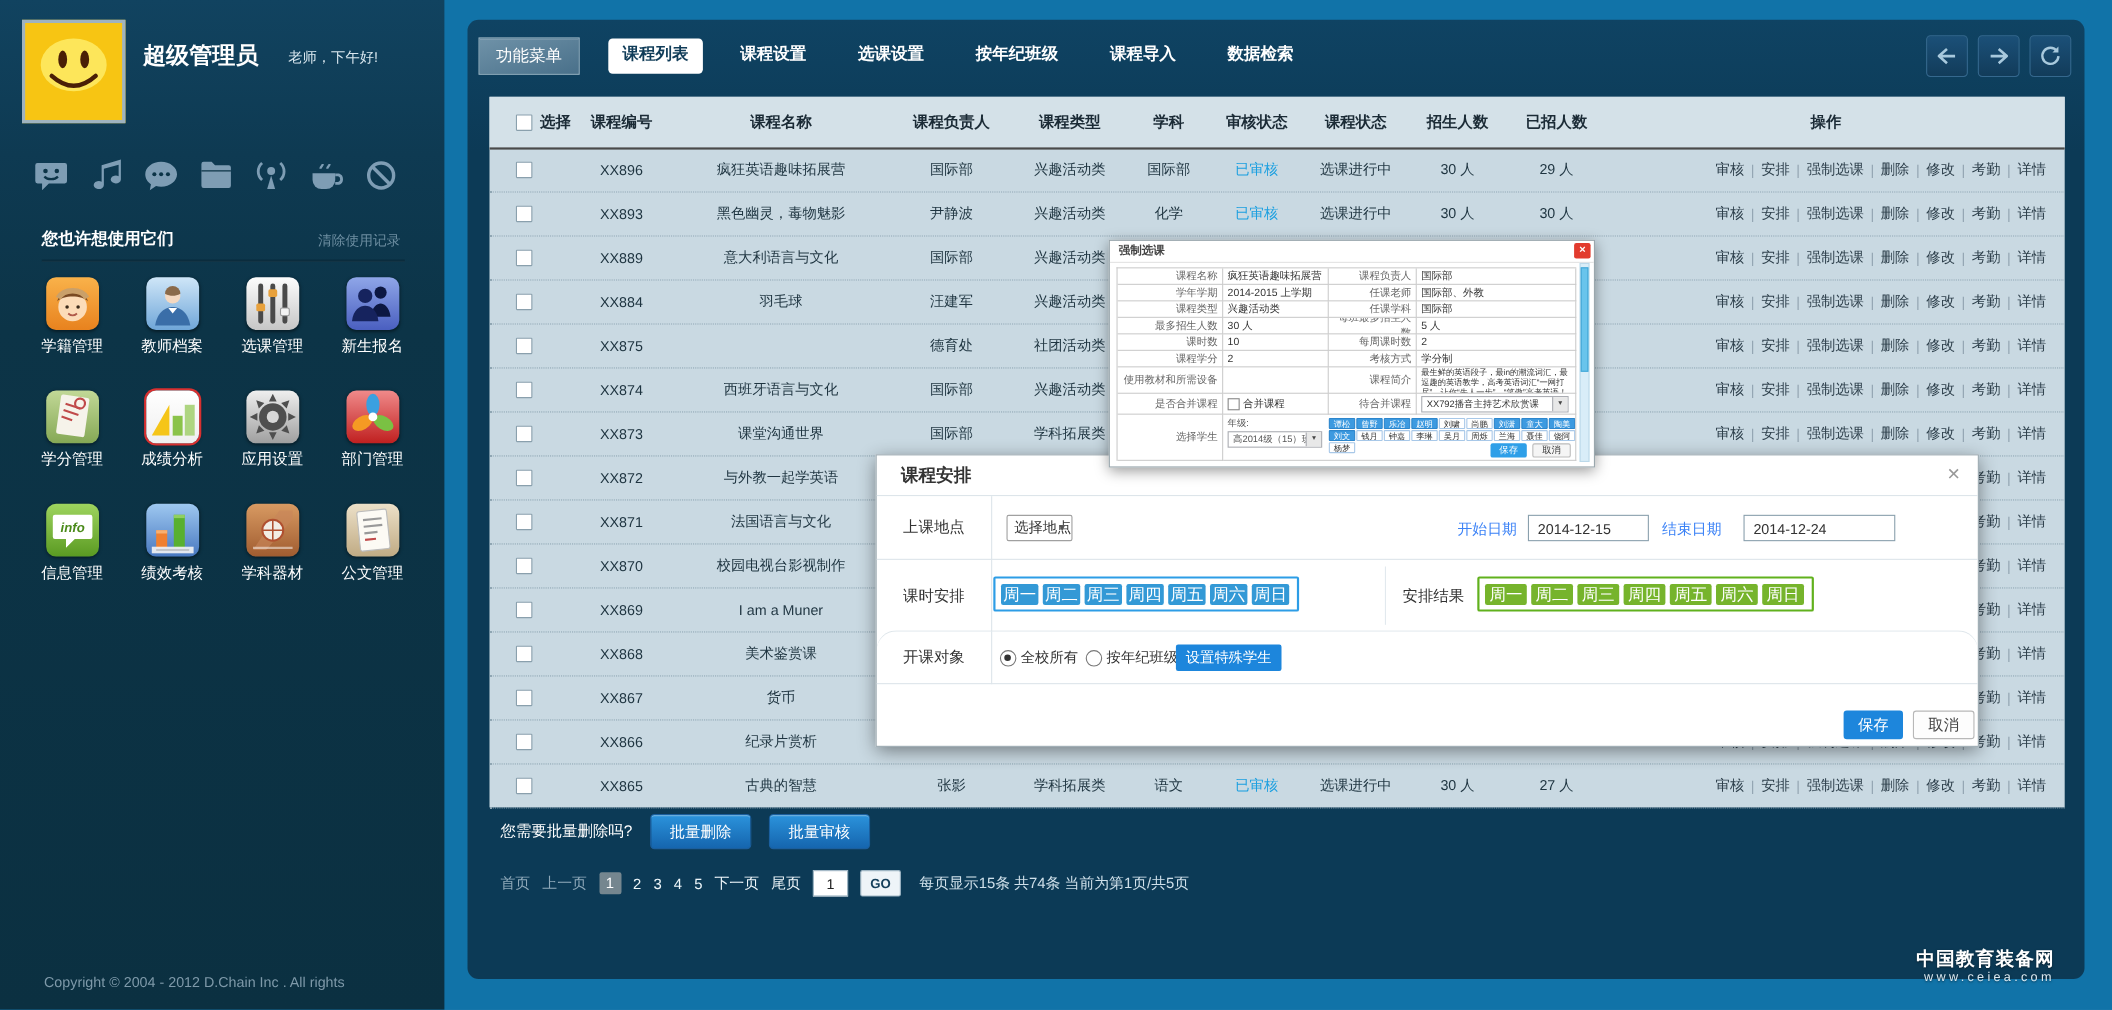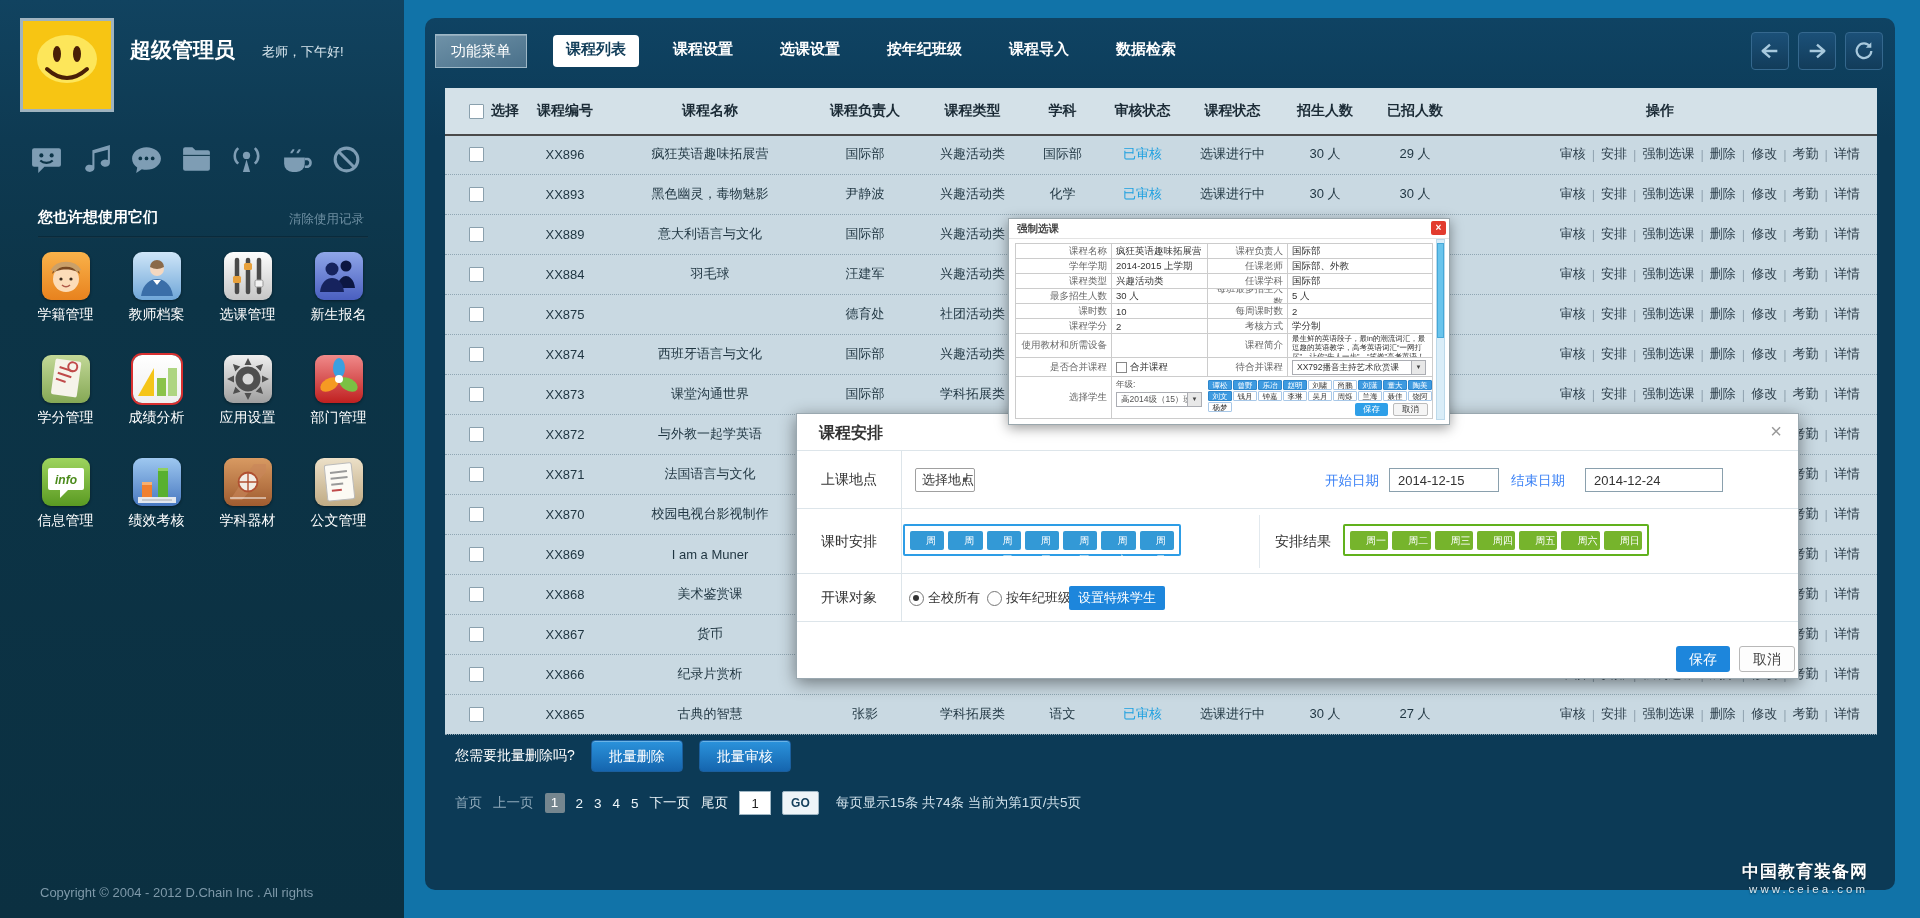--- a/index.html
+++ b/index.html
@@ -91,21 +91,21 @@
     display:flex;align-items:center;justify-content:center;font-size:14px;color:#333;}
   .arr-select{position:absolute;left:118px;top:17px;width:60px;height:24px;border:1px solid #a0a0a0;border-radius:2px;background:#fff;
     font-size:13px;color:#333;line-height:22px;padding-left:6px;box-sizing:border-box;cursor:pointer;font-family:Liberation Serif, serif;}
   .arr-select .sel-arrow{position:absolute;right:4px;top:0;font-size:9px;color:#555;line-height:22px;}
   .arr-lbl{position:absolute;top:17px;line-height:26px;font-size:13.5px;color:#3b82f6;}
   .arr-input{position:absolute;top:17px;height:24px;border:1px solid #8aa0ad;background:#fff;font-size:13px;color:#333;
     padding-left:8px;box-sizing:border-box;font-family:inherit;}
   .day-box{position:absolute;top:15px;height:32px;display:flex;align-items:center;gap:4px;padding:0 5px;box-sizing:border-box;border-radius:2px;}
   .day-box.blue{left:106px;width:278px;border:2px solid #2d9de6;}
   .day-box.green{left:546px;width:306px;border:2px solid #61b11d;}
-  .day-tag{height:19px;line-height:19px;color:#fff;font-size:10px;border-radius:2px;cursor:pointer;padding-left:16px;}
+  .day-tag{height:19px;line-height:19px;text-align:center;color:#fff;font-size:15px;border-radius:2px;cursor:pointer;}
   .blue .day-tag{width:34px;background:#3399d6;}
   .green .day-tag{width:38px;background:#76b42c;}
   .arr-vdiv{position:absolute;left:462px;top:6px;bottom:6px;width:1px;background:#e2e9ee;}
   .result-lbl{position:absolute;left:478px;top:0;height:100%;display:flex;align-items:center;font-size:14px;color:#333;}
   .radio{position:absolute;top:17px;width:13px;height:13px;border:1px solid #777;border-radius:50%;background:#fff;cursor:pointer;}
   .radio.on::after{content:'';position:absolute;left:3px;top:3px;width:6px;height:6px;background:#333;border-radius:50%;}
   .radio-lbl{position:absolute;top:15px;font-size:13px;color:#333;}
   .special-btn{position:absolute;left:272px;top:12px;width:96px;height:24px;line-height:24px;text-align:center;
     background:#1d86dc;color:#fff;font-size:13px;border-radius:2px;cursor:pointer;}
   .arr-save{position:absolute;left:879px;top:24px;width:54px;height:26px;line-height:26px;text-align:center;
@@ -890,21 +890,21 @@
         <span class="day-tag">周一</span>
         <span class="day-tag">周二</span>
         <span class="day-tag">周三</span>
         <span class="day-tag">周四</span>
         <span class="day-tag">周五</span>
         <span class="day-tag">周六</span>
         <span class="day-tag">周日</span>
       </div>
   </div>
 
-  <div class="arr-row" style="top:159px;height:48px;">
+  <div class="arr-row" style="top:159px;height:48px;border-radius:18px;">
     <div class="arr-label">开课对象</div>
     <span class="radio on" style="left:112px;"></span>
     <span class="radio-lbl" style="left:131px;">全校所有</span>
     <span class="radio" style="left:190px;"></span>
     <span class="radio-lbl" style="left:209px;">按年纪班级</span>
     <span class="special-btn">设置特殊学生</span>
   </div>
 
   <div class="arr-row" style="top:207px;height:57px;">
     <span class="arr-save">保存</span>

